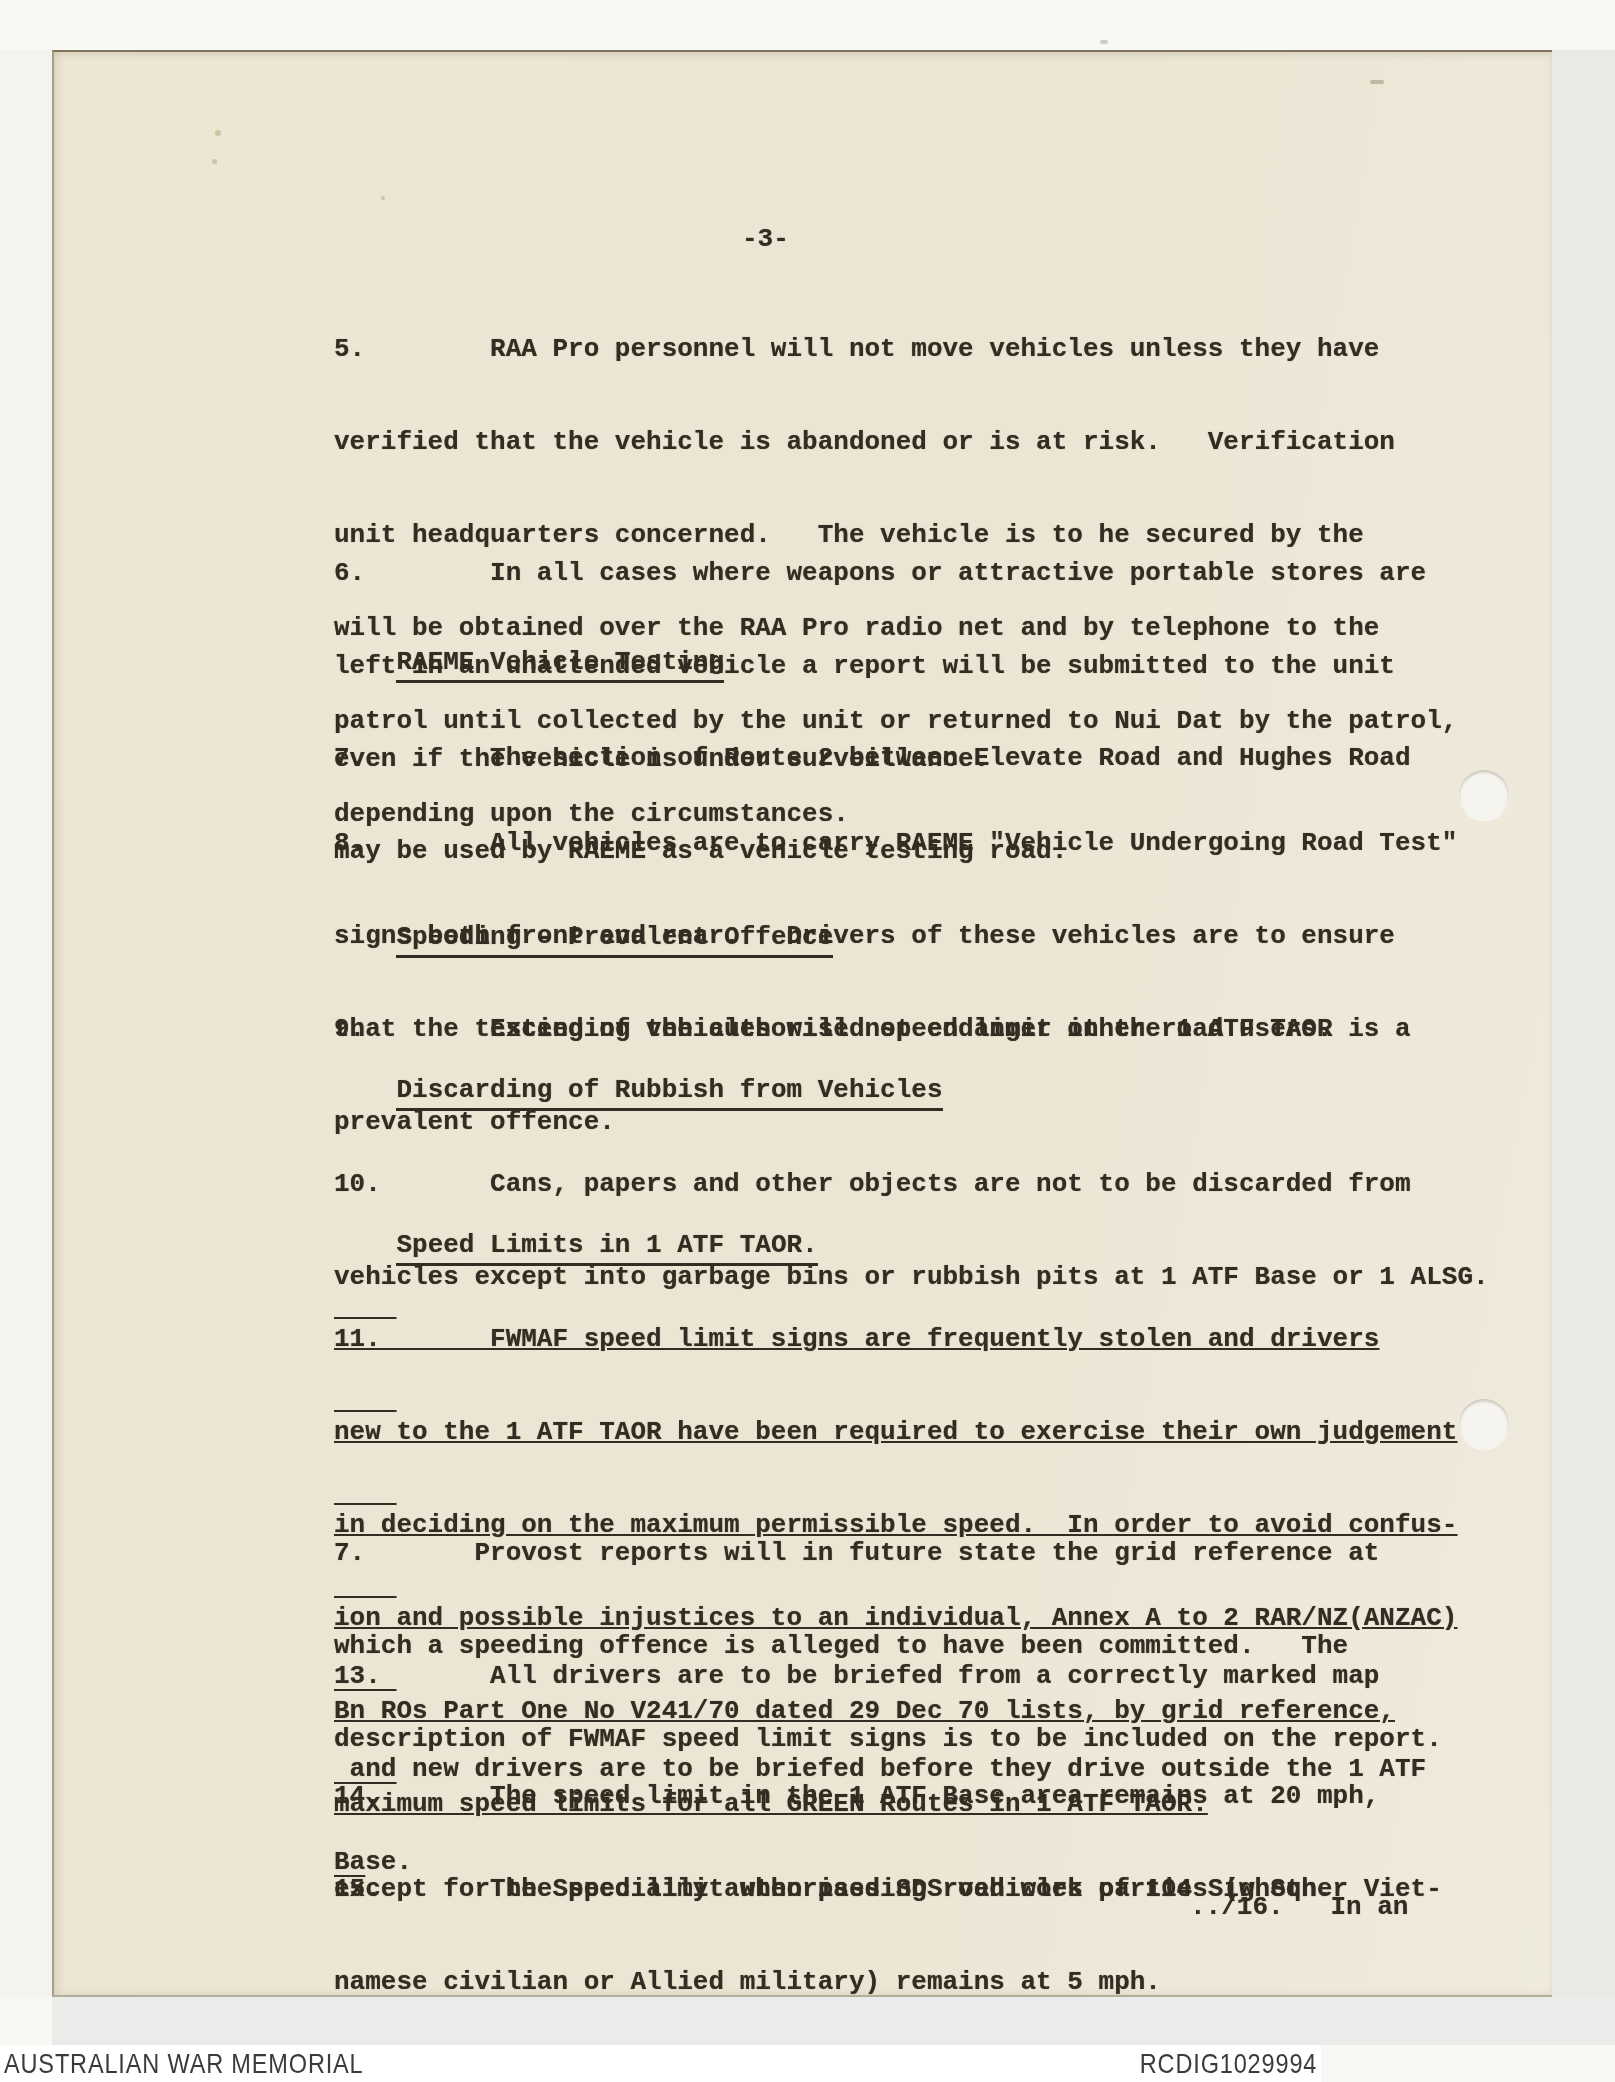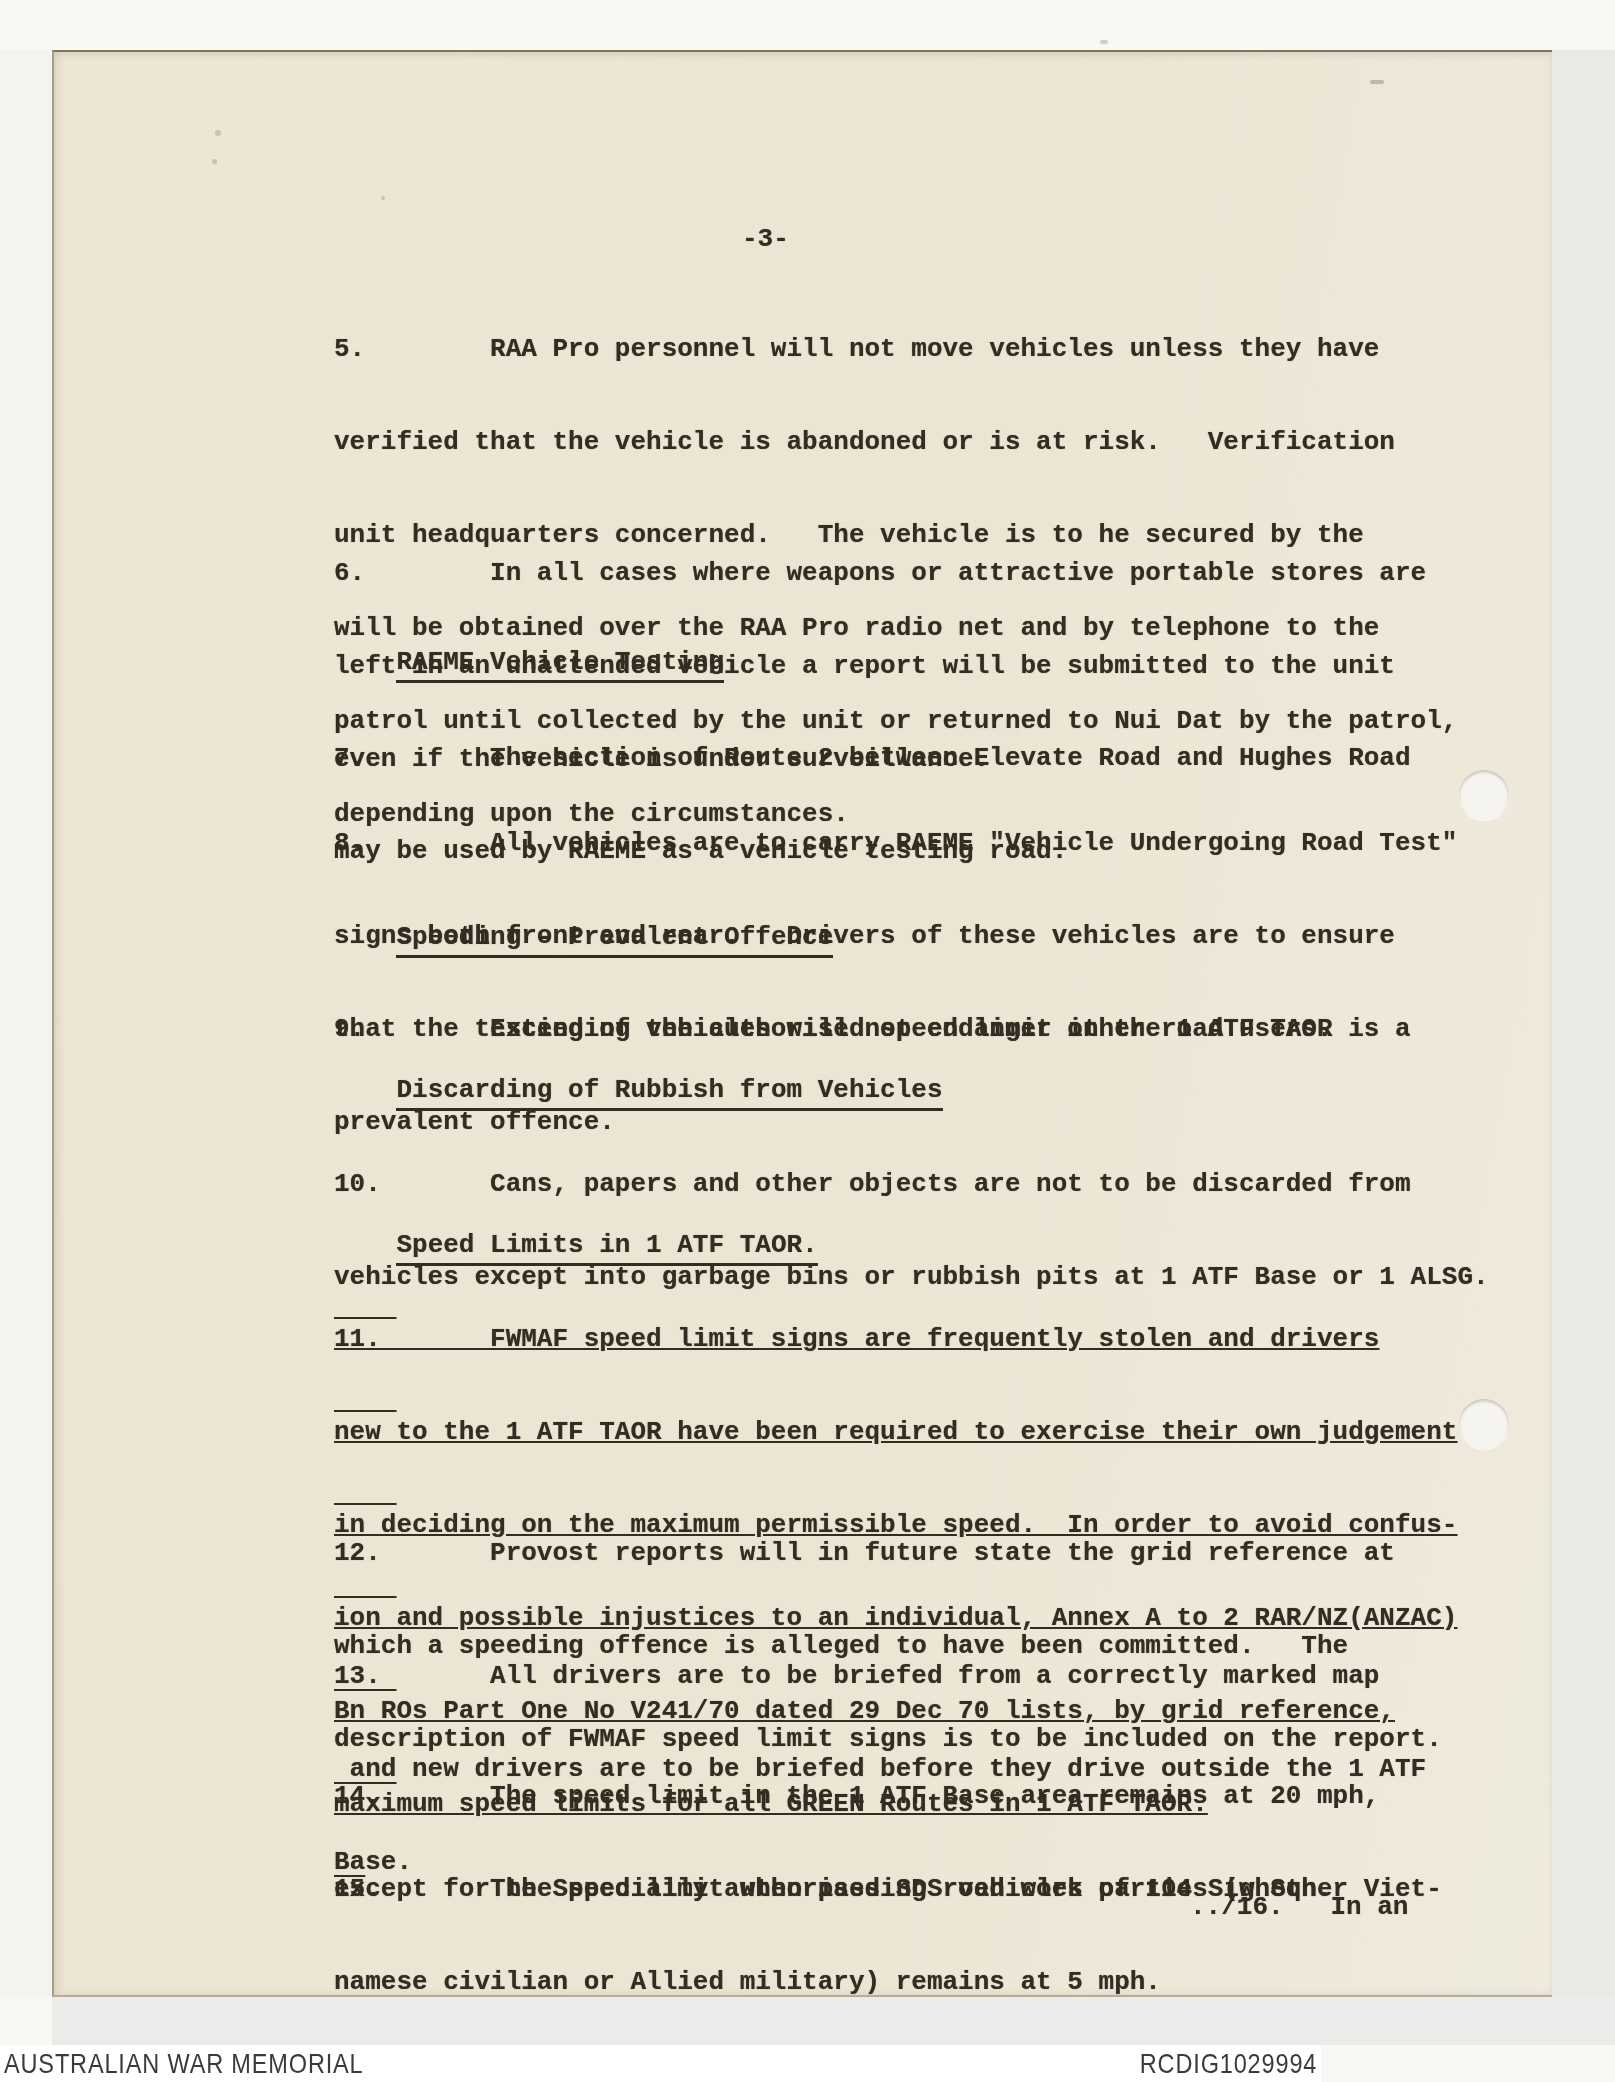--- a/index.html
+++ b/index.html
@@ -125,21 +125,21 @@
   <div class="typed" style="left:334px;top:1262px;text-decoration:underline;">
     <div>11.       FWMAF speed limit signs are frequently stolen and drivers</div>
     <div>new to the 1 ATF TAOR have been required to exercise their own judgement</div>
     <div>in deciding on the maximum permissible speed.  In order to avoid confus-</div>
     <div>ion and possible injustices to an individual, Annex A to 2 RAR/NZ(ANZAC)</div>
     <div>Bn ROs Part One No V241/70 dated 29 Dec 70 lists, by grid reference,</div>
     <div>maximum speed limits for all GREEN Routes in 1 ATF TAOR.</div>
   </div>
 
   <div class="typed" style="left:334px;top:1476px;">
-    <div>12.       Provost reports will in future state the grid reference at</div>
+    <div>7.       Provost reports will in future state the grid reference at</div>
     <div>which a speeding offence is alleged to have been committed.   The</div>
     <div>description of FWMAF speed limit signs is to be included on the report.</div>
   </div>
 
   <div class="typed" style="left:334px;top:1599px;">
     <div>13.       All drivers are to be briefed from a correctly marked map</div>
     <div> and new drivers are to be briefed before they drive outside the 1 ATF</div>
     <div>Base.</div>
   </div>
 

